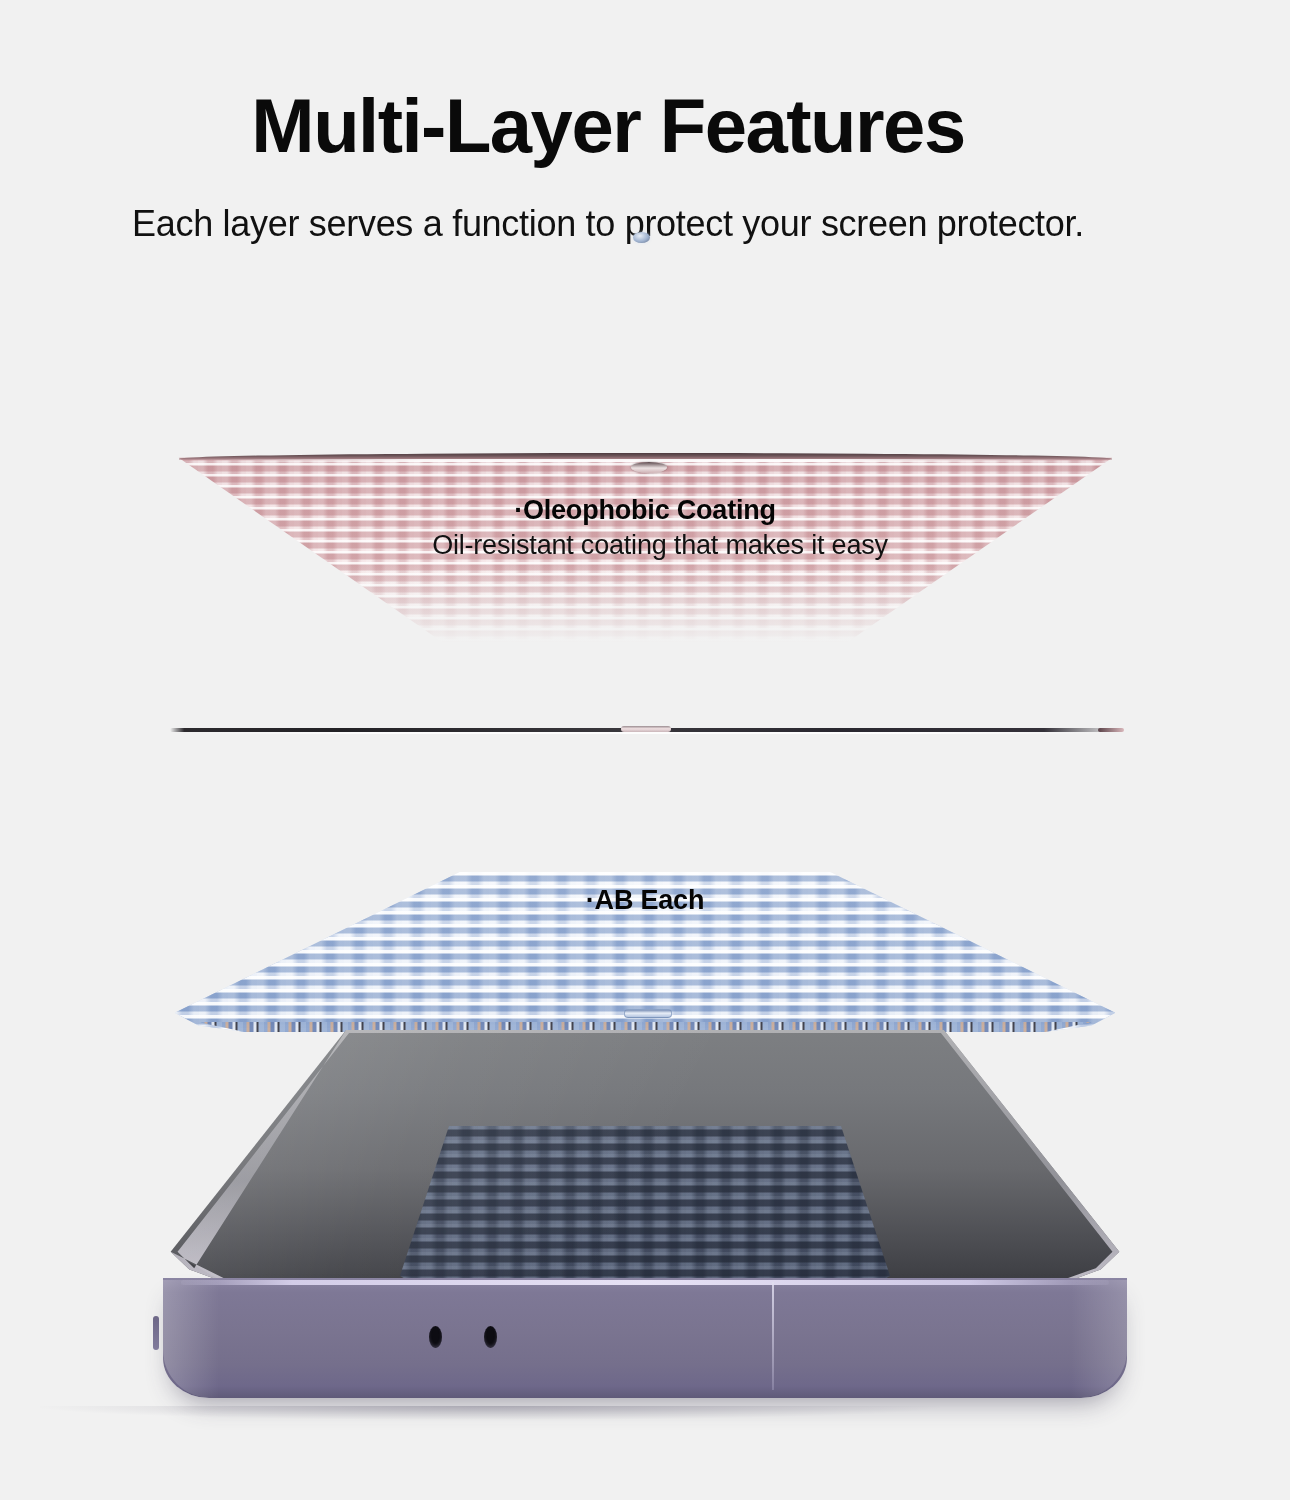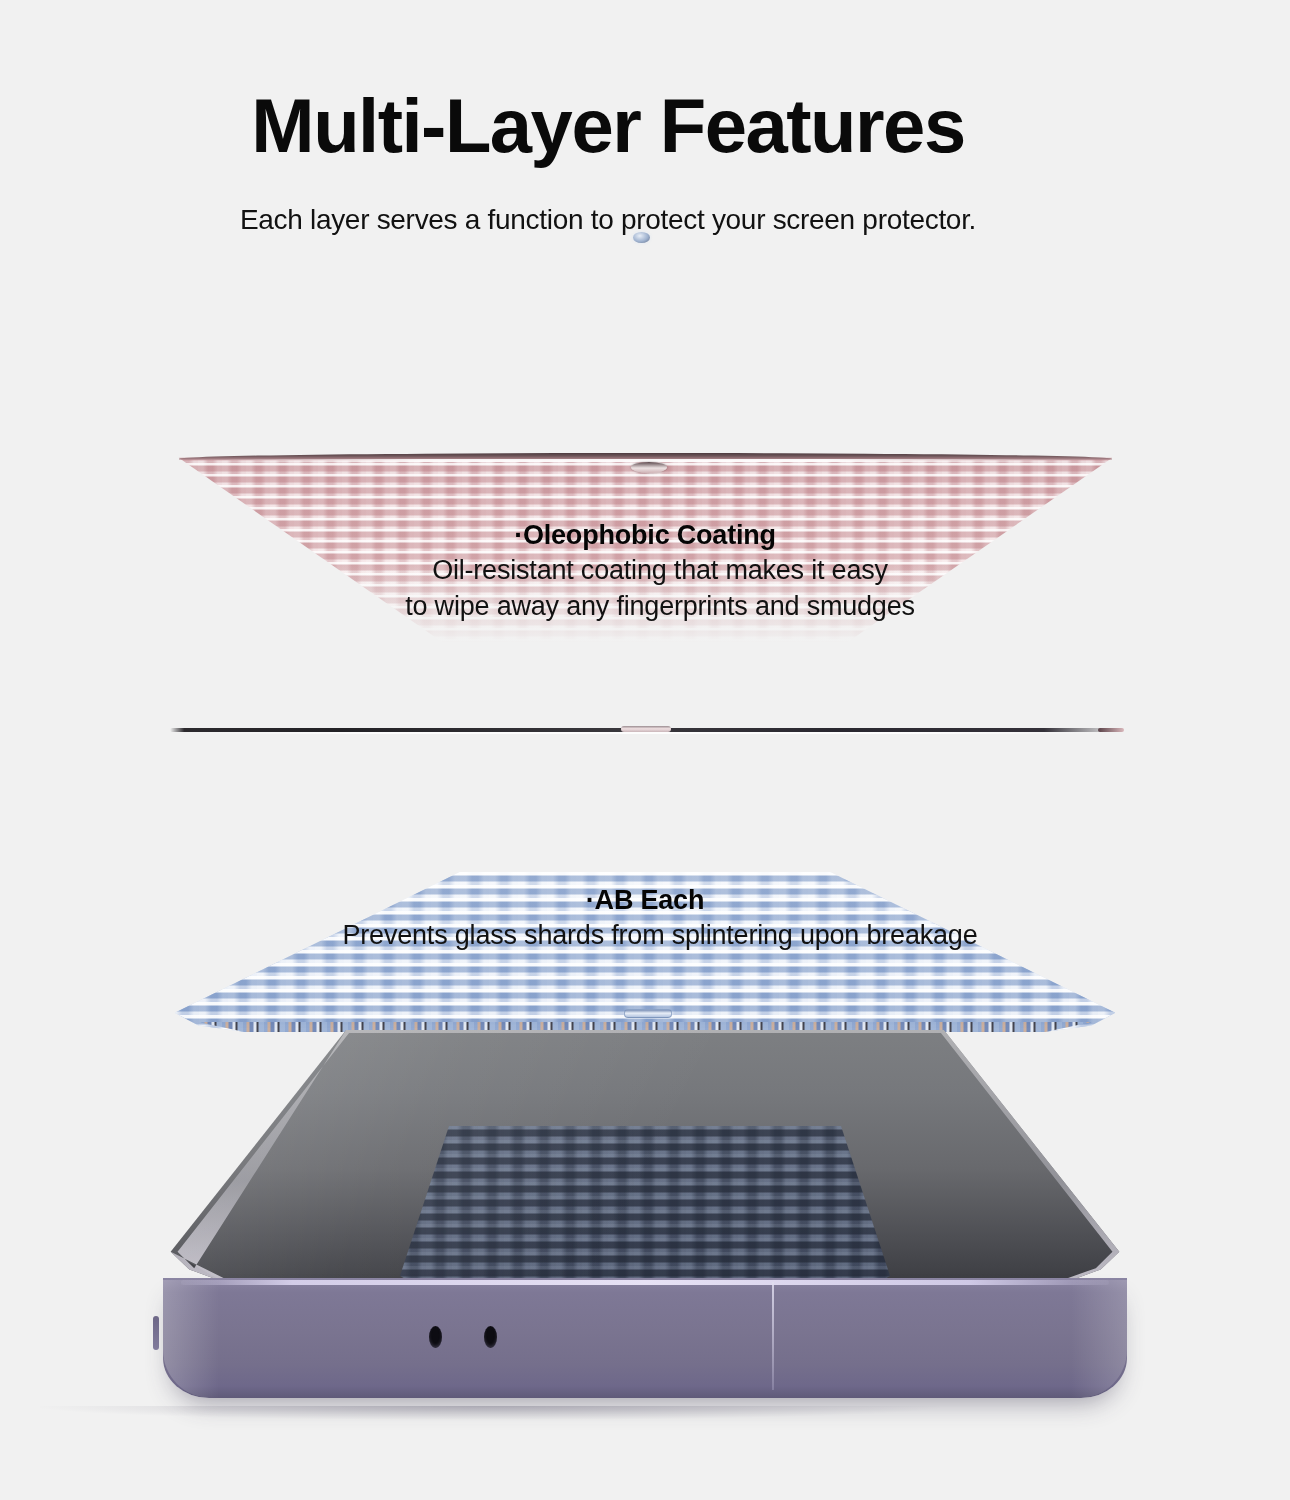--- a/index.html
+++ b/index.html
@@ -12,21 +12,21 @@
   }
   .page{ position:relative; width:1290px; height:1500px; background:#f1f1f1; }
 
   
   .header{ position:absolute; left:0; top:0; width:1216px; text-align:center; }
   .title{
     font-size:76px; font-weight:700; letter-spacing:-1.5px;
     color:#0a0a0a; line-height:1.0; margin-top:88px;
   }
   .subtitle{
-    font-size:28px; font-weight:400; color:#111;
+    font-size:36px; font-weight:400; color:#111;
     line-height:1.0; margin-top:42px; letter-spacing:-0.3px;
   }
 
   
   .label-block{ position:absolute; width:1290px; text-align:center; pointer-events:none; }
   .lbl-title{
     font-size:27px; font-weight:700; color:#050505;
     line-height:1.18; letter-spacing:-0.2px;
   }
   .lbl-desc{
@@ -73,21 +73,21 @@
     border-radius:50%;
     background:linear-gradient(to bottom,#5d4a4e 0%, #ece2e2 55%, #cfb3b6 100%);
     box-shadow:0 0 2px rgba(80,60,62,.6);
   }
   
   .oleo-fade{
     position:absolute; left:0; bottom:0; width:100%; height:78px;
     background:linear-gradient(to bottom, rgba(241,241,241,0) 0%, rgba(241,241,241,.55) 55%, rgba(241,241,241,.97) 100%);
     pointer-events:none;
   }
-  .oleo-label{ top:520px;text-align:center; }
+  .oleo-label{ top:495px;text-align:center; }
 
   
   .glass-wrap{ position:absolute; left:170px; top:720px; width:950px; height:22px; }
   .glass-line{
     position:absolute; left:0; top:8px; width:100%; height:4px;
     background:linear-gradient(to right,
       rgba(40,38,42,0) 0%, #2c2a2e 1.5%, #232226 18%, #3a383d 48%,
       #2a2830 70%, #343139 92%, rgba(40,38,42,0) 100%);
     border-radius:3px;
   }
@@ -261,40 +261,38 @@
     <div class="oleo-rim"></div>
     <div class="oleo-rim-hi"></div>
     <div class="oleo-hole"></div>
     <div class="oleo-fade"></div>
   </div>
   <div class="label-block oleo-label">
     <div class="lbl-title">
       <span>·</span><span>Oleophobic Coating</span>
     </div>
     <div class="lbl-desc">Oil-resistant coating that makes it easy</div>
-    <div class="lbl-desc">to wipe away any fingerprints and smudges</div>
   </div>
 
   <div class="glass-wrap">
     <div class="glass-line"></div>
     <div class="glass-line-hi"></div>
     <div class="glass-notch"></div>
     <div class="glass-tip"></div>
   </div>
 
   <div class="ab-wrap">
     <div class="ab-sheet"></div>
     <div class="ab-notch"></div>
     <div class="ab-edge"></div>
   </div>
   <div class="label-block ab-label">
     <div class="lbl-title">
       <span>·</span><span>AB Each</span>
     </div>
-    <div class="lbl-desc">Prevents glass shards from splintering upon breakage</div>
   </div>
 
   <div class="phone">
     <div class="screen"></div>
     <div class="screen-rim"></div>
     <div class="screen-texture"></div>
     <div class="screen-gloss"></div>
     <div class="frame"></div>
     <div class="frame-top-hl"></div>
     <div class="frame-corner-l"></div>

